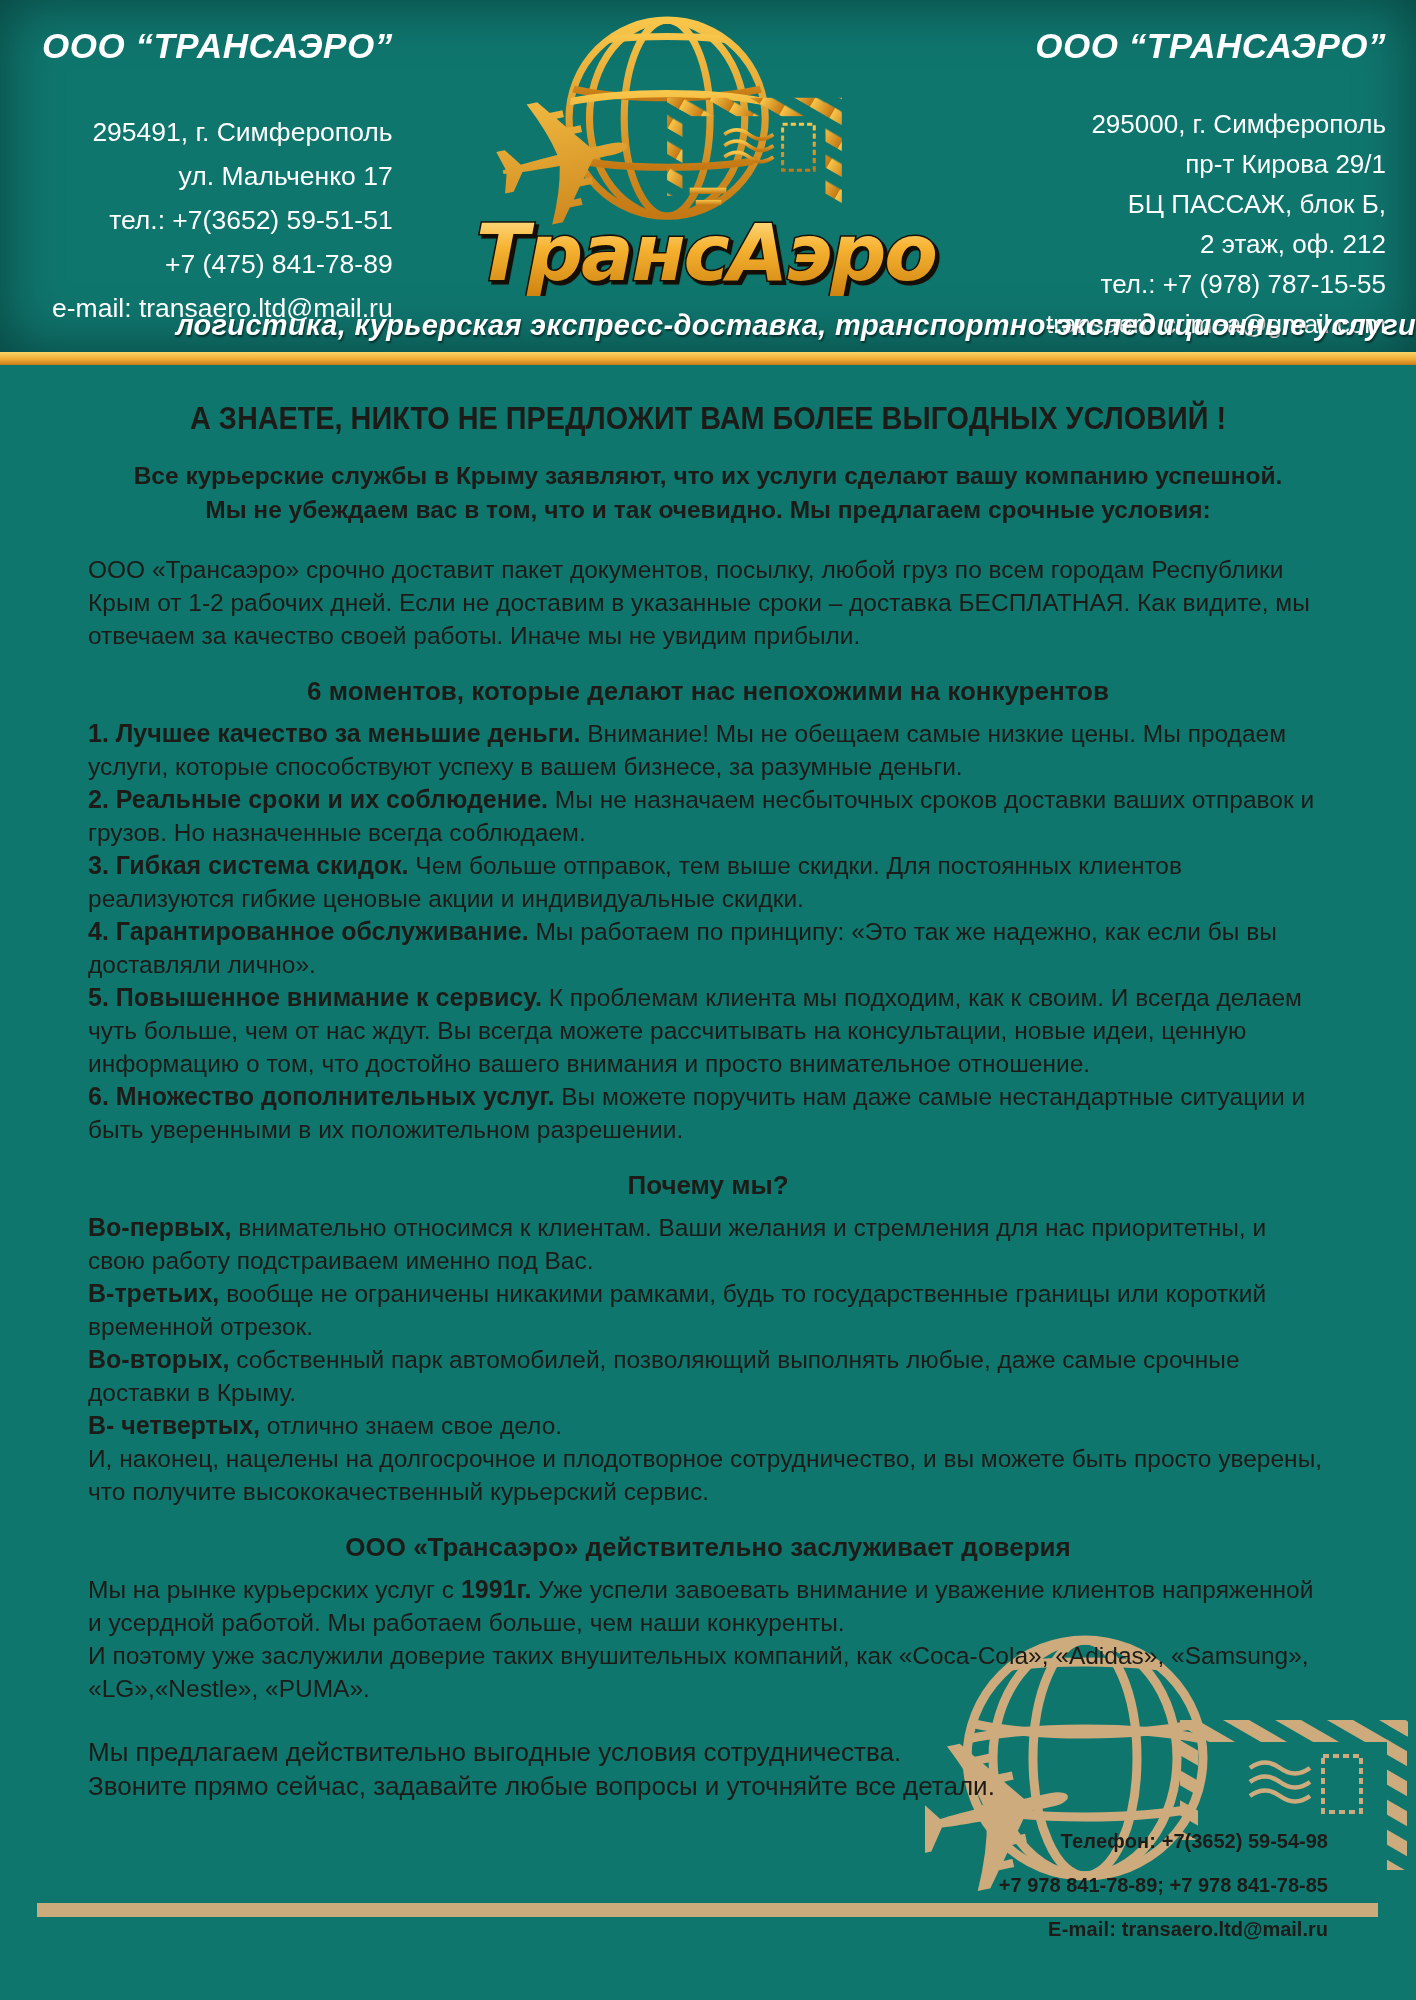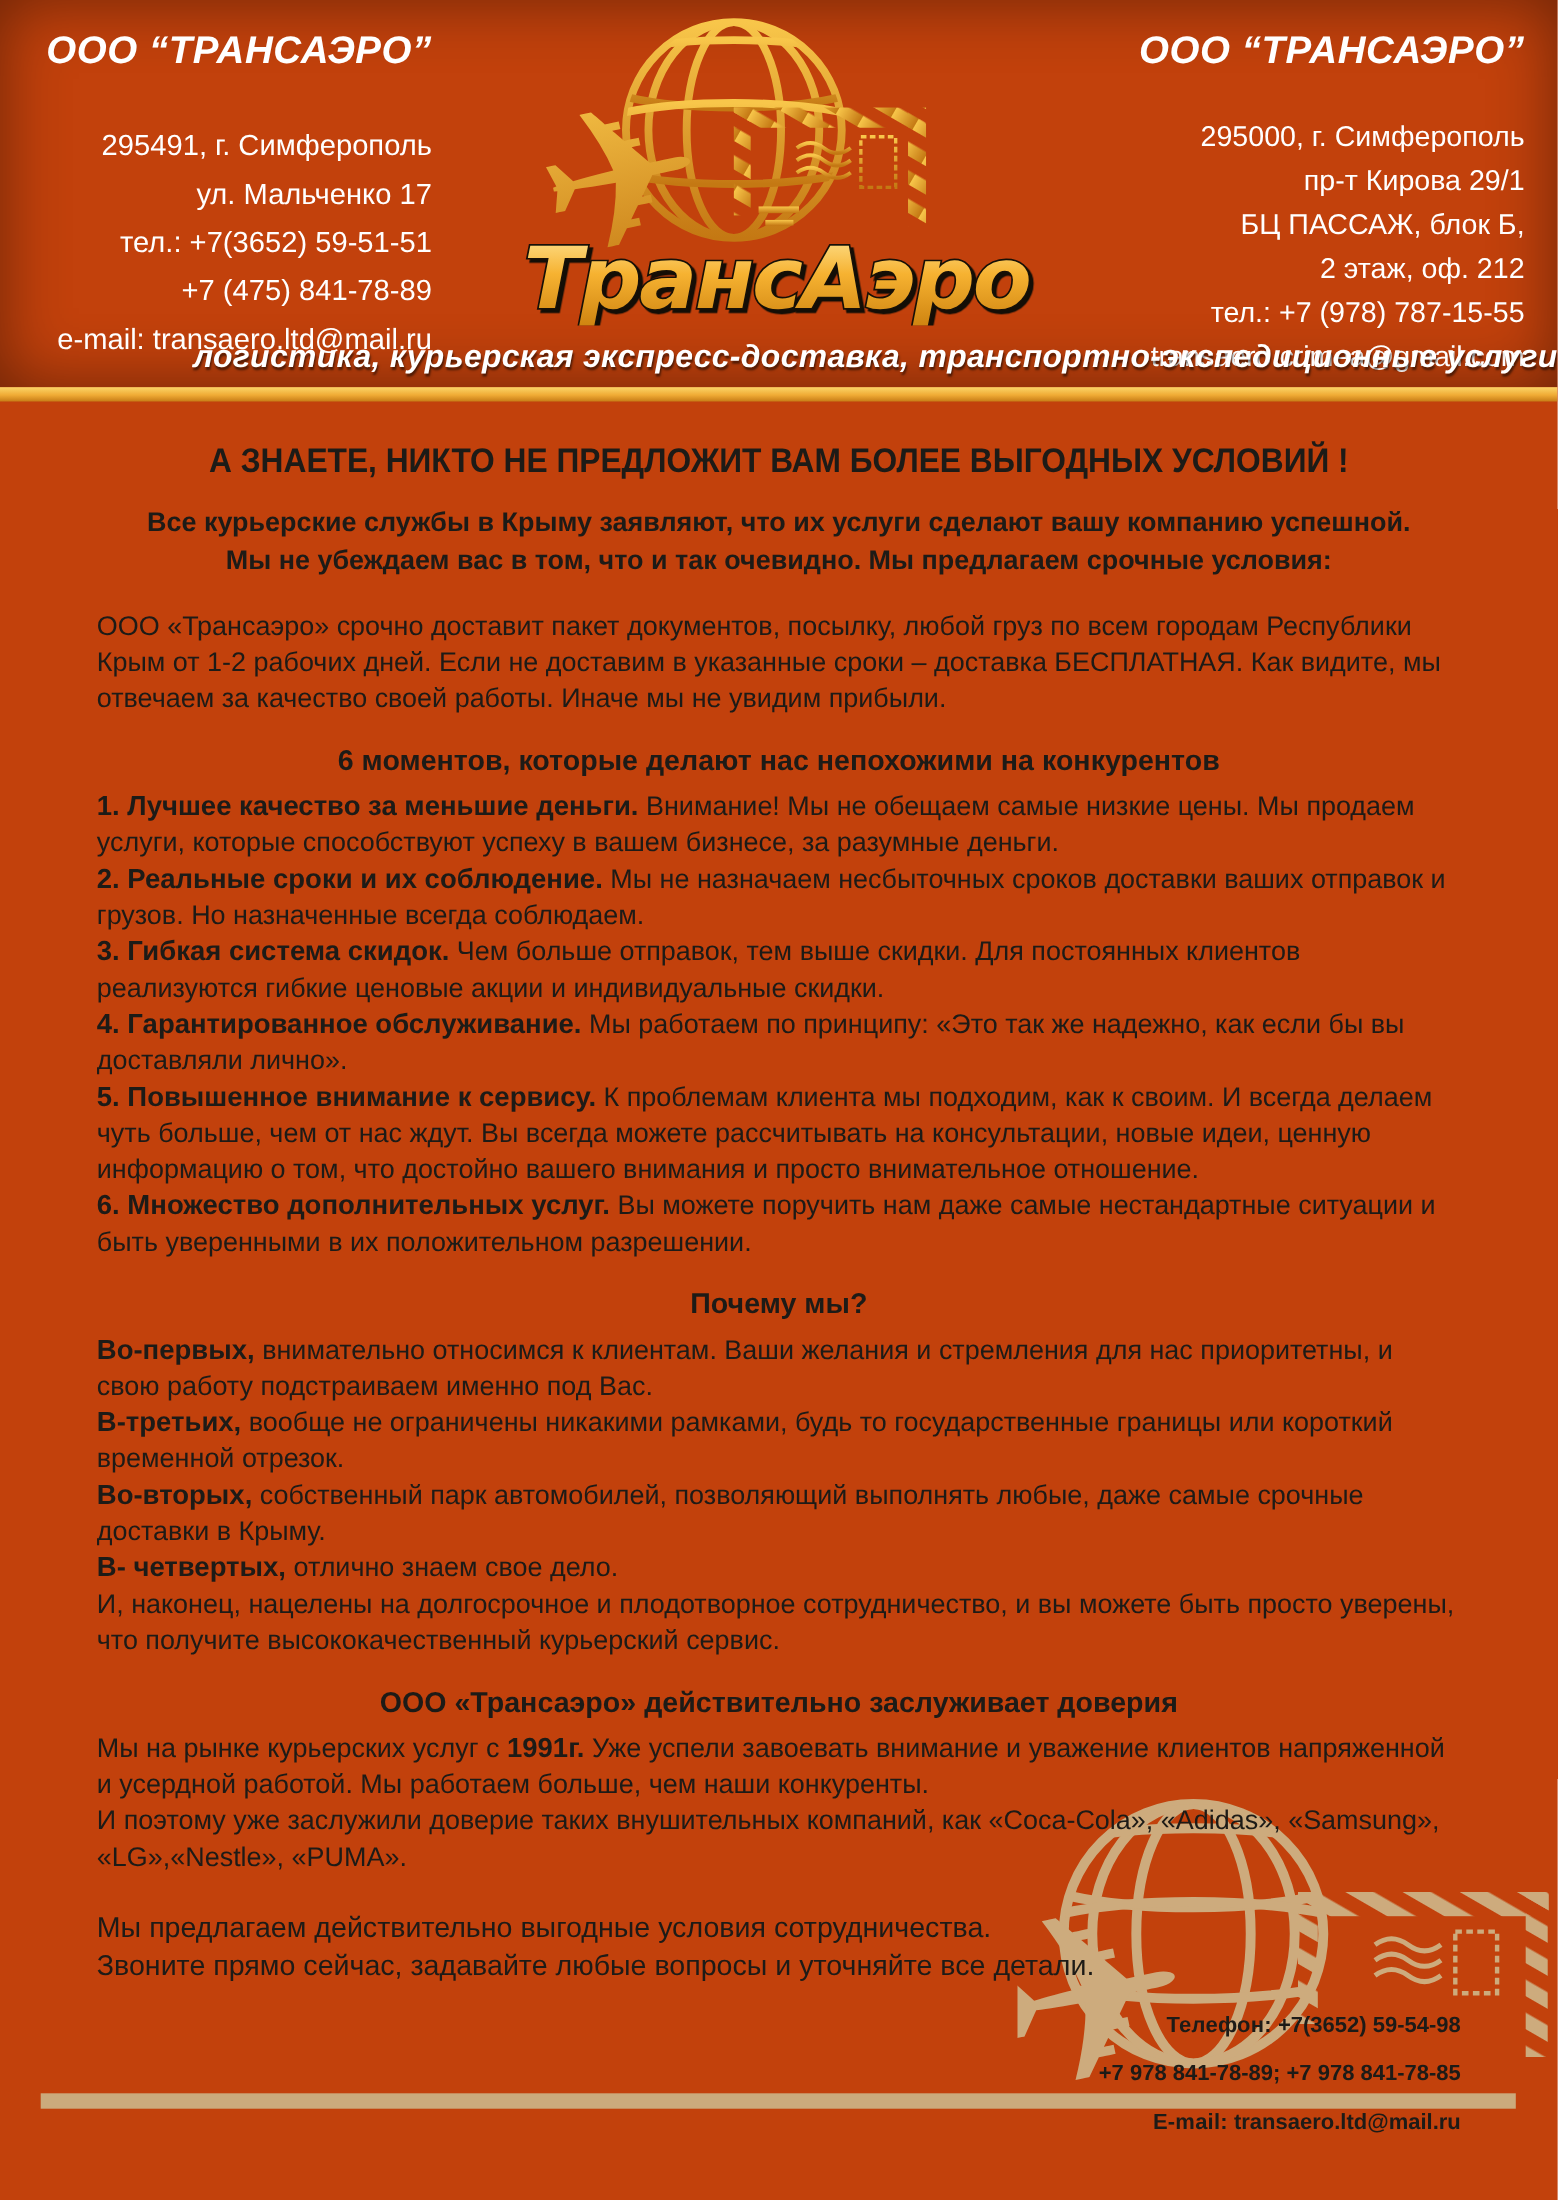--- a/index.html
+++ b/index.html
@@ -1,18 +1,18 @@
 <!DOCTYPE html>
 <html><head>
 <meta charset="utf-8">
 <style>
   html,body{margin:0;padding:0;}
   .page{
     position:relative; width:1416px; height:2000px; overflow:hidden;
-    background:#c2410c; color:#1d1b17;
+    background:#0f766e; color:#1d1b17;
     font-family:"Liberation Sans","DejaVu Sans",sans-serif;
   }
   
   .hdr{
     position:relative; height:352px;
     background:linear-gradient(180deg,
       #241d14 0%, #292118 38%, #342b21 58%, #463c2f 72%,
       #5d5140 82%, #75male 0, #7a6c59 89%, #a2937c 94%, #ddd2bc 98%, #fdfaf2 100%);
     box-shadow:inset 0 0 60px rgba(0,0,0,.45);
   }

